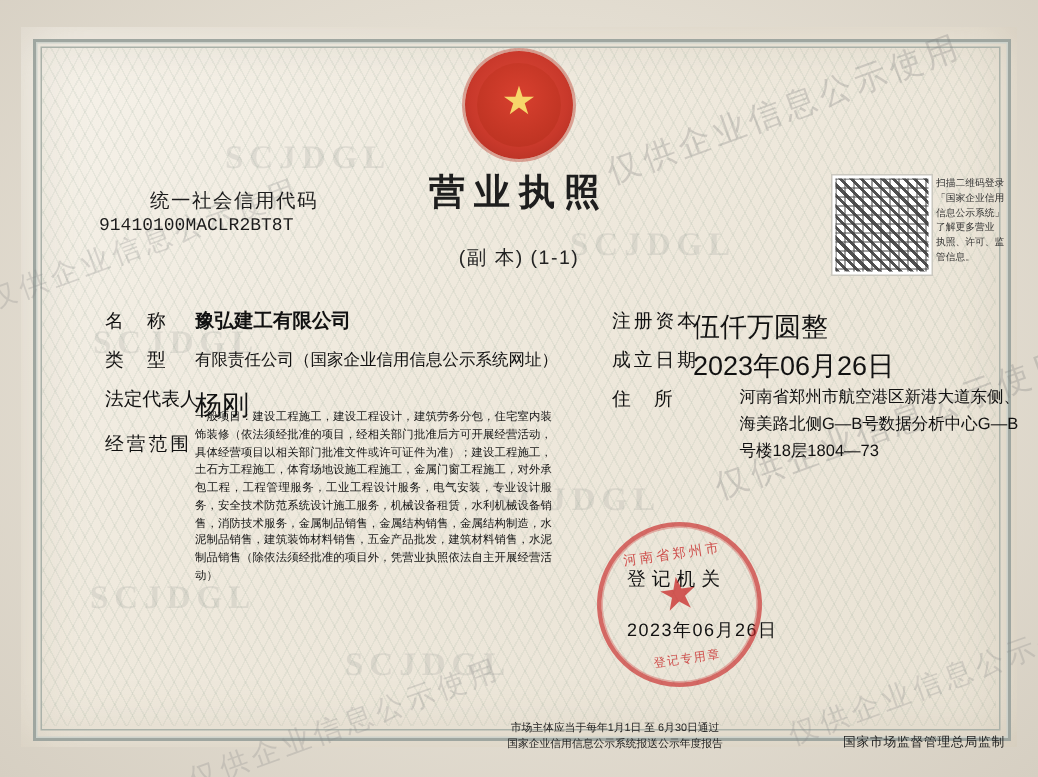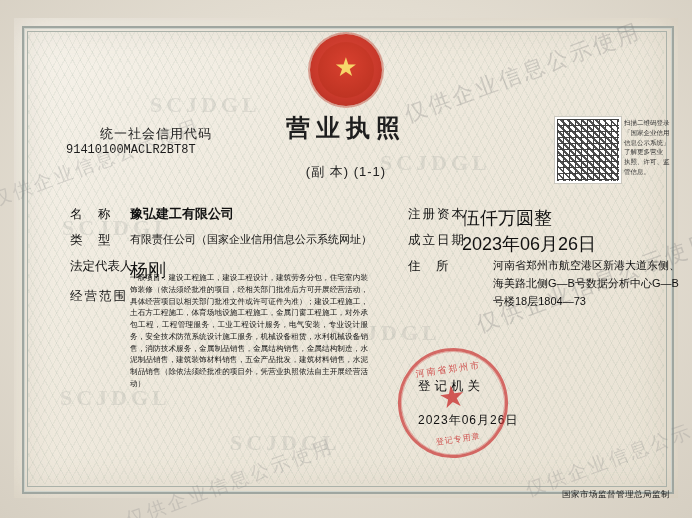--- a/index.html
+++ b/index.html
@@ -226,15 +226,17 @@
   <div class="reg-label">登记机关</div>
   <div class="reg-date">2023年06月26日</div>
 
   <div class="seal">
     <div class="s-top">河南省郑州市</div>
     <div class="s-star">★</div>
     <div class="s-bot">登记专用章</div>
   </div>
 
   <div class="hr-foot"></div>
+  <div class="foot-mid" style="white-space:pre-line;">市场主体应当于每年1月1日 至 6月30日通过
+国家企业信用信息公示系统报送公示年度报告</div>
   <div class="foot-right">国家市场监督管理总局监制</div>
 
 </div>
 
 </body></html>

